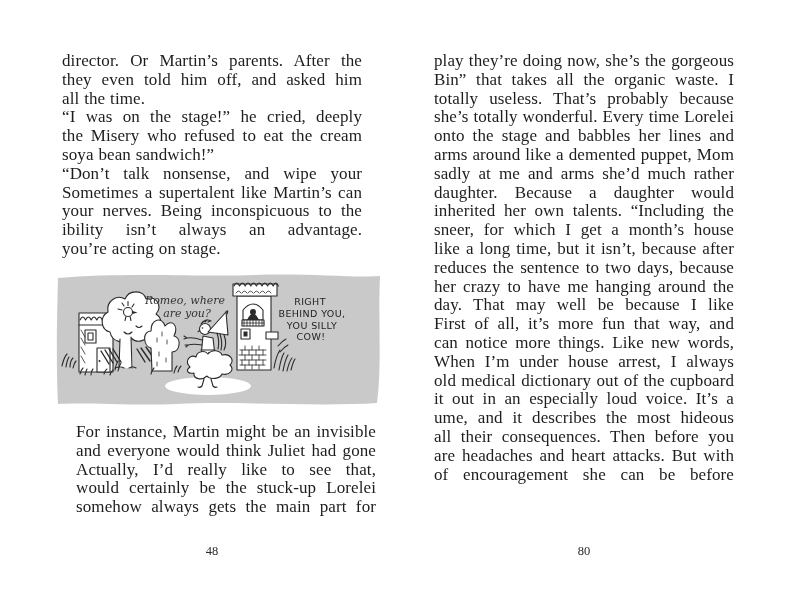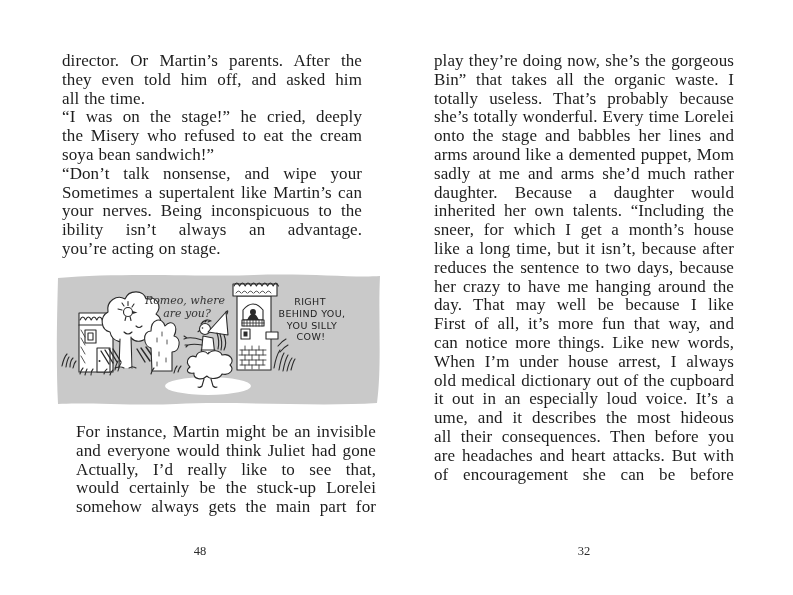--- a/index.html
+++ b/index.html
@@ -33,21 +33,21 @@
     position:absolute;
     top:544px;
     width:300px;
     text-align:center;
     font-size:12.5px;
     color:#2a2a2a;
   }
   #left-text-top{left:62px;top:52px;}
   #left-text-bottom{left:76px;top:423px;}
   #right-text{left:434px;top:52px;}
-  #pagenum-left{left:50px;}
+  #pagenum-left{left:62px;}
   #pagenum-right{left:434px;}
   #illustration{
     position:absolute;
     left:54px;top:268px;
     width:330px;height:140px;
   }
   #illustration svg{display:block;}
   .ink{stroke:#2a2a2a;fill:none;stroke-width:1.1;stroke-linecap:round;stroke-linejoin:round;}
   .ink-fill{stroke:#2a2a2a;fill:#ffffff;stroke-width:1.1;stroke-linecap:round;stroke-linejoin:round;}
   .ink-dark{fill:#2a2a2a;stroke:none;}
@@ -253,13 +253,13 @@
       <div class="line">old medical dictionary out of the cupboard and read</div>
       <div class="line">it out in an especially loud voice. It’s a nice thick vol-</div>
       <div class="line">ume, and it describes the most hideous diseases with</div>
       <div class="line">all their consequences. Then before you can say “in-</div>
       <div class="line">are headaches and heart attacks. But with a little bit</div>
       <div class="line pend">of encouragement she can be before flexible.</div>
     </div>
 </div>
 
 <div class="pagenum" id="pagenum-left">48</div>
-<div class="pagenum" id="pagenum-right">32</div>
+<div class="pagenum" id="pagenum-right">80</div>
 
 </body></html>

